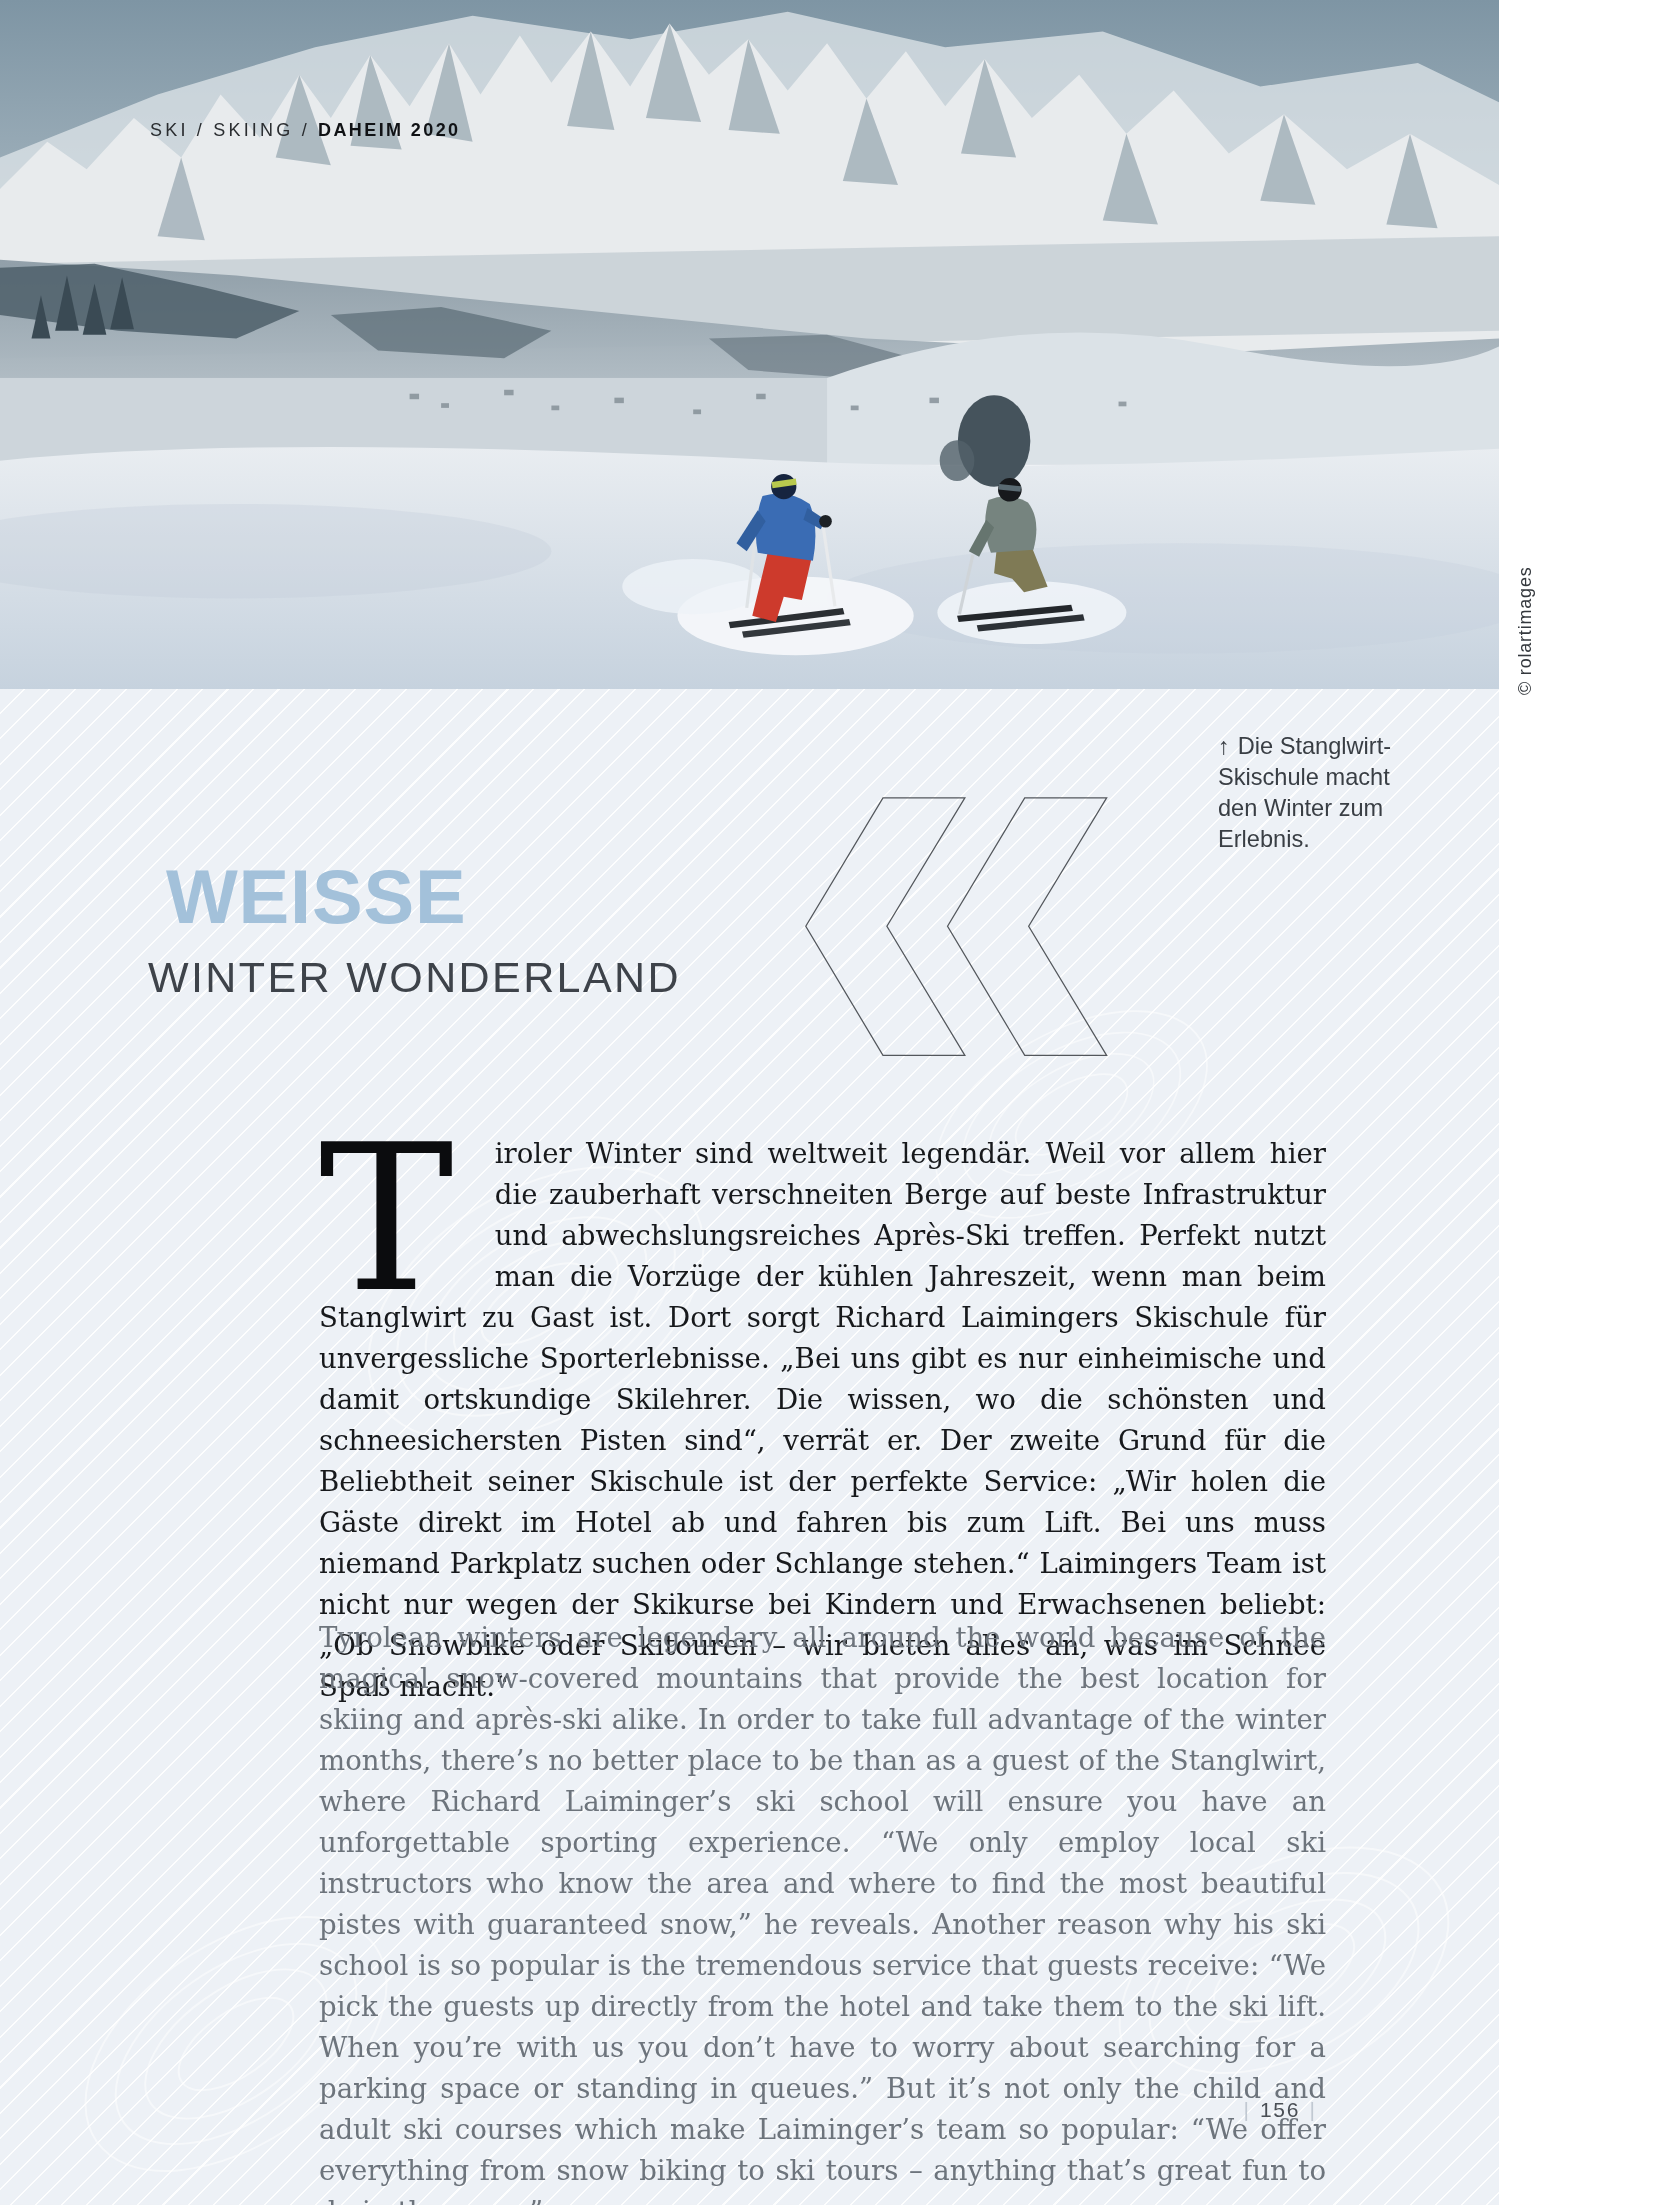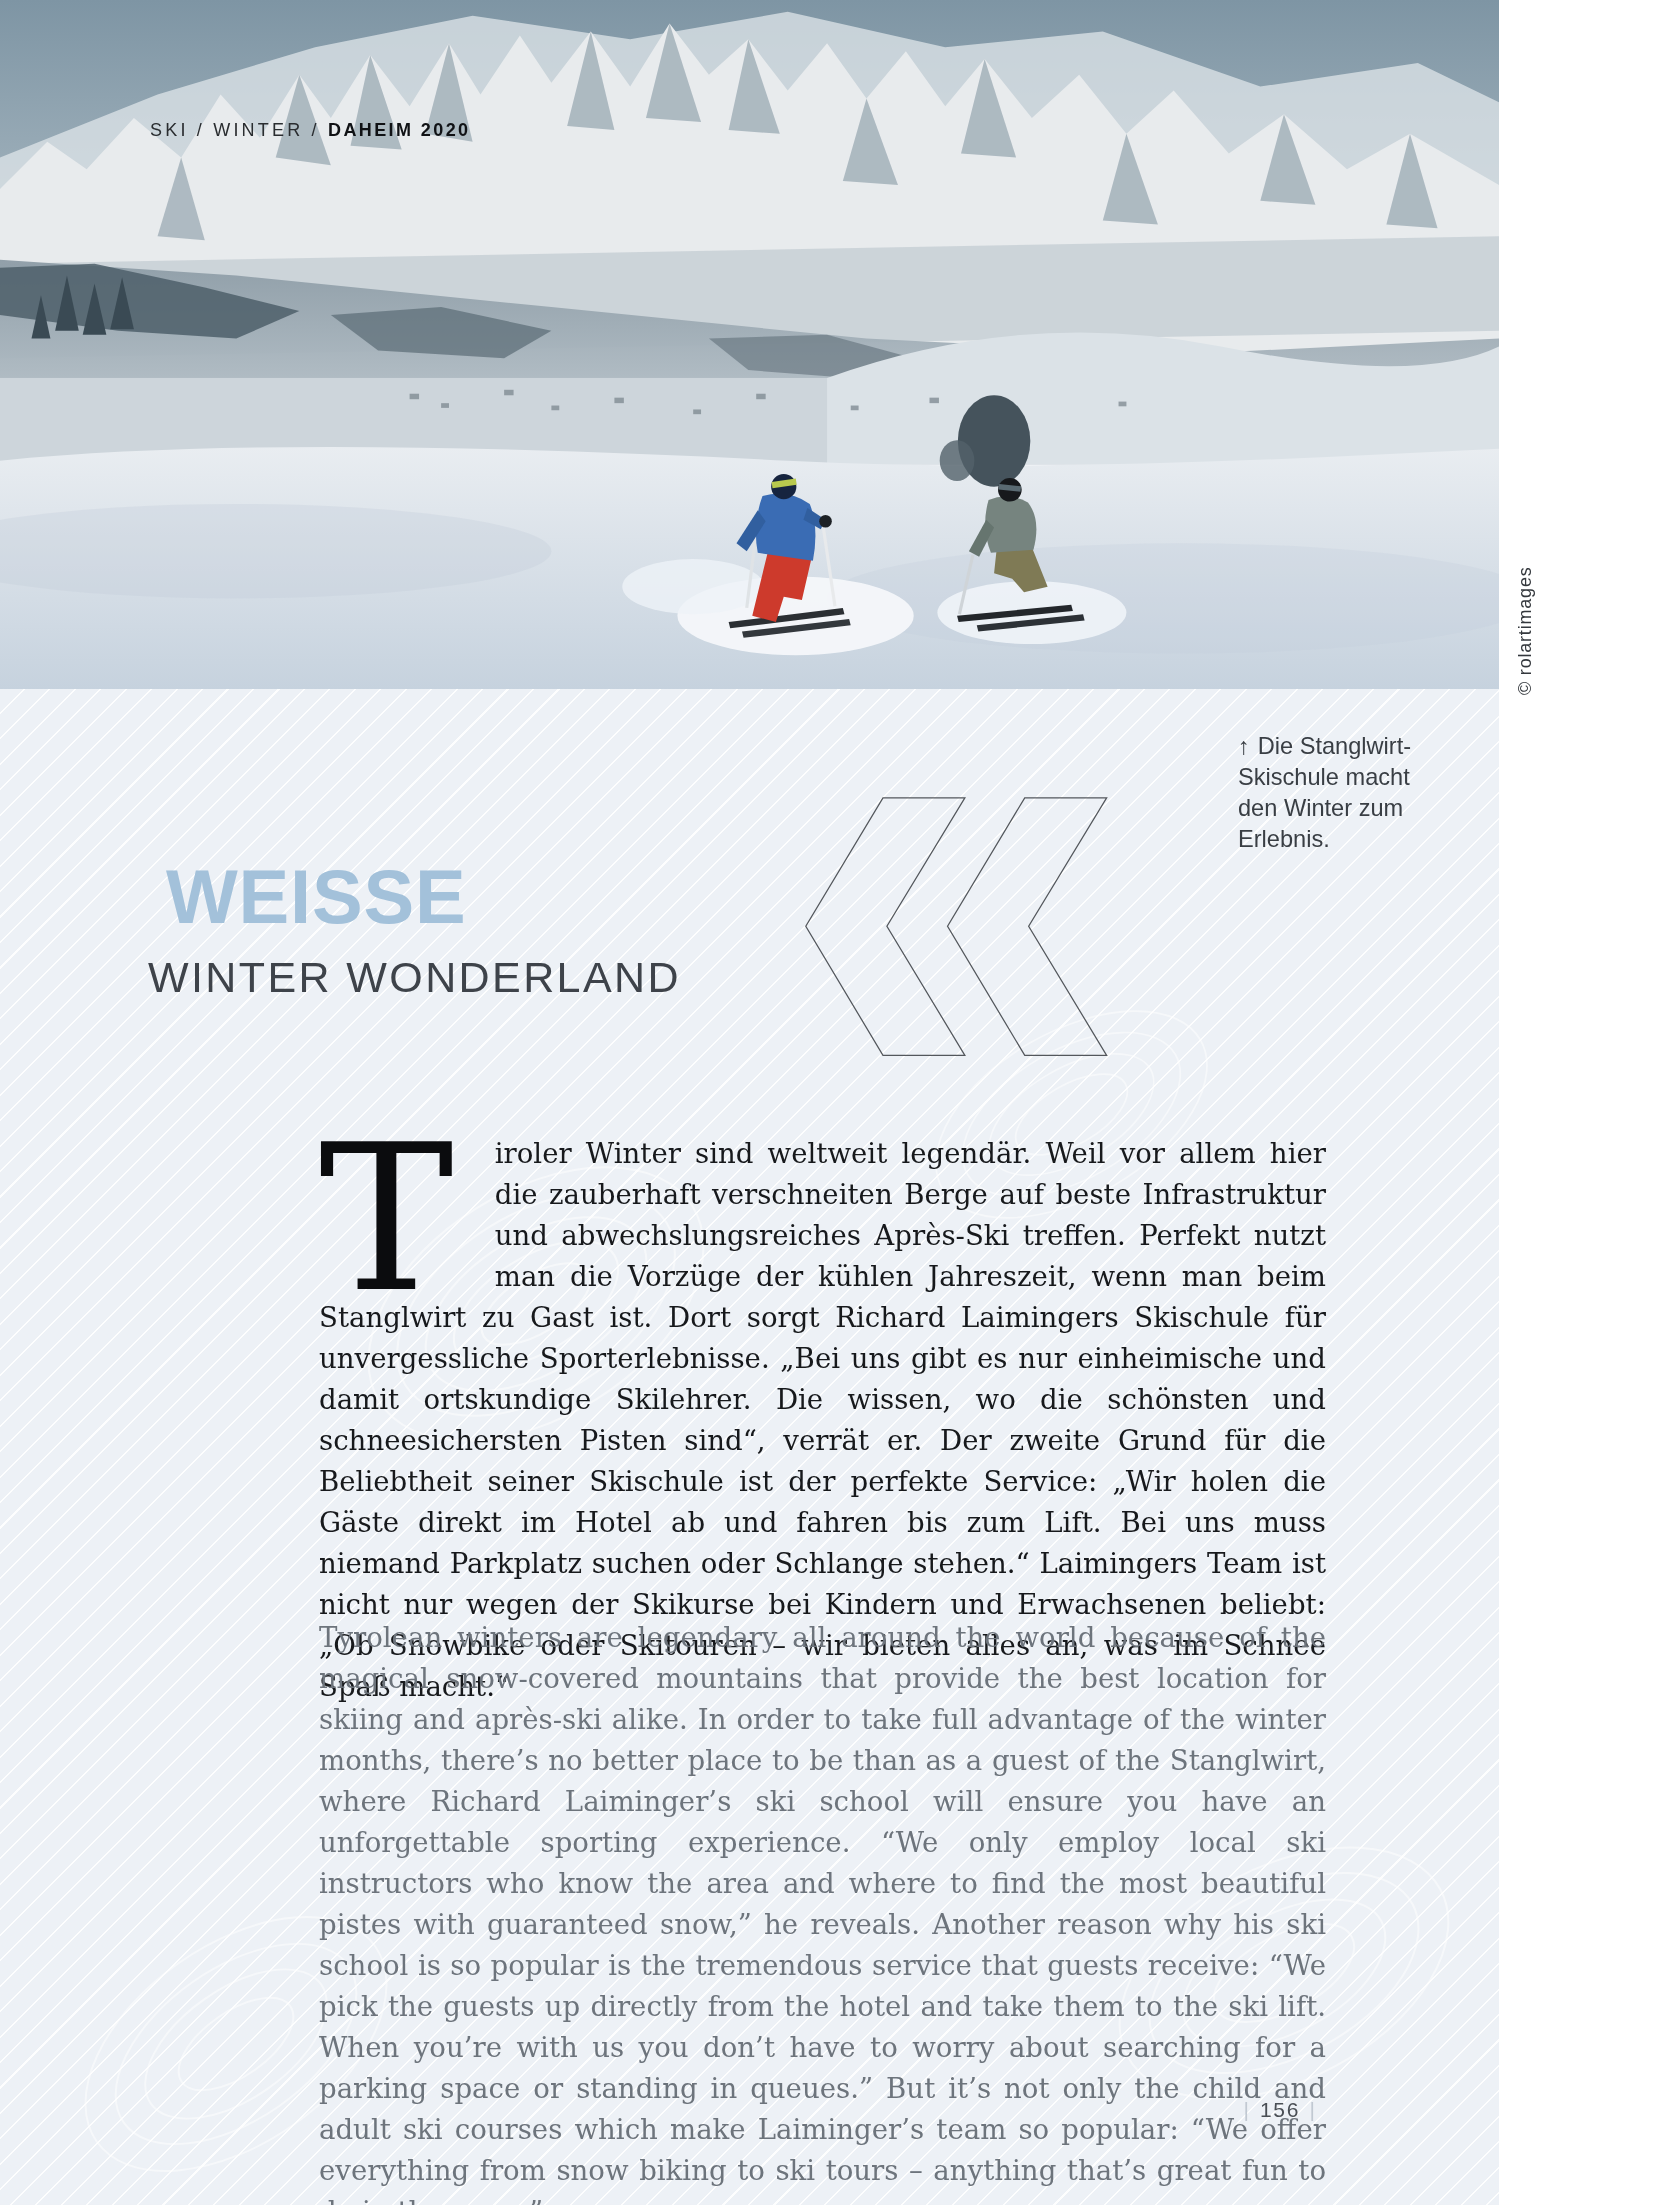--- a/index.html
+++ b/index.html
@@ -18,21 +18,21 @@
           transform-origin:0 0;font-size:18px;color:#33373c;letter-spacing:0.8px;white-space:nowrap;}
 
   
   .content-bg{position:absolute;left:0;top:689px;width:1499px;height:1516px;
       background:
         repeating-linear-gradient(135deg, rgba(255,255,255,0) 0 16.5px, rgba(255,255,255,.9) 16.5px 18px),
         #edf1f6;}
   .contours{position:absolute;opacity:.5;}
 
   
-  .caption{position:absolute;left:1218px;top:731px;width:240px;font-size:23.6px;line-height:31px;margin-left:20px;}
+  .caption{position:absolute;left:1218px;top:731px;width:240px;font-size:23.6px;line-height:31px;}
   .caption .arrow{color:#3a3f45;margin-right:7.9px;}
   .caption .de{color:#393e44;white-space:pre-line;display:inline;}
   .caption .en{color:#99a1aa;white-space:pre-line;display:block;}
 
   
   .titleblock{position:absolute;left:148px;top:840px;}
   .titleblock h1{margin:18px;font-size:76px;line-height:77px;font-weight:700;
                  color:#a3c1da;letter-spacing:0.8px;}
   .subtitle{margin-top:11px;font-size:43px;letter-spacing:2.4px;
             color:#3e434a;font-weight:400;}
@@ -169,21 +169,21 @@
         <polygon points="1240,794 1375,780 1377,788 1242,802" fill="#2c3136"></polygon>
         <path d="M1265,700 L1310,695 L1330,745 L1300,752 L1285,735 L1262,728 Z" fill="#7f7a55"></path>
         <path d="M1255,635 Q1245,670 1258,702 L1312,698 Q1322,660 1305,638 Q1280,625 1255,635 Z" fill="#76847f"></path>
         <path d="M1252,660 L1230,700 L1243,707 L1262,670 Z" fill="#66756f"></path>
         <circle cx="1282" cy="622" r="15" fill="#17191c"></circle>
         <rect x="1268" y="616" width="28" height="7" fill="#5a6a72" transform="rotate(6 1282 619)"></rect>
       </g>
     </svg>
 
     <div class="kicker">
-      <span>SKI / WINTER /</span>
+      <span>SKI / SKIING /</span>
       <span class="issue">DAHEIM 2020</span>
     </div>
   </div>
 
   <div class="credit">© rolartimages</div>
 
   <div class="content-bg">
     <svg class="contours" style="left:331px;top:410px;" width="410" height="410" viewBox="0 0 400 400" fill="none" stroke="#ffffff" stroke-width="2">
       <ellipse cx="200" cy="200" rx="180" ry="110" transform="rotate(-32 200 200)"></ellipse>
       <ellipse cx="200" cy="200" rx="150" ry="88" transform="rotate(-32 200 200)"></ellipse>

